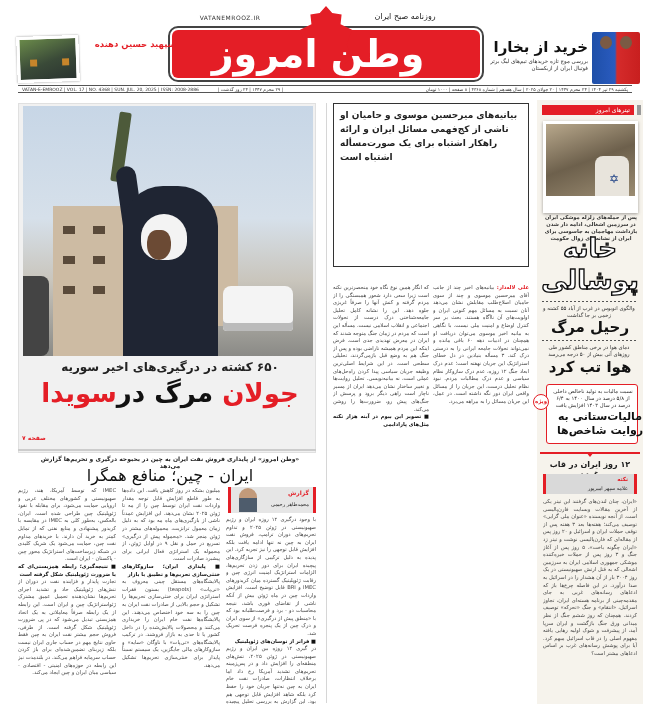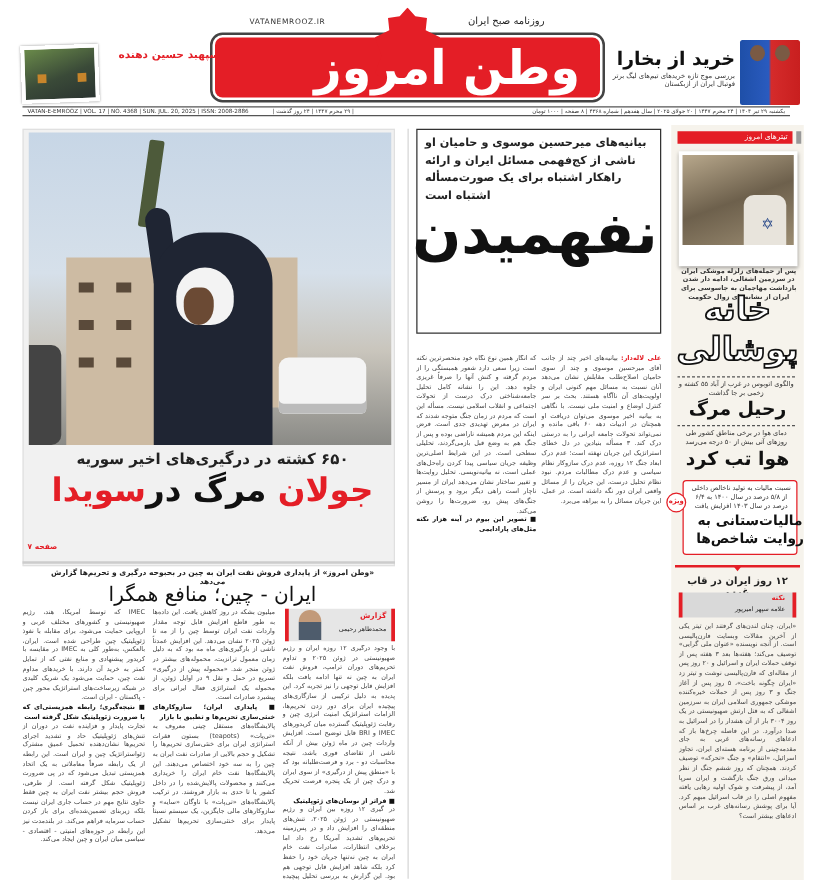--- a/index.html
+++ b/index.html
@@ -5,21 +5,21 @@
   * { box-sizing: border-box; margin: 0; padding: 0; }
   html, body { width: 650px; height: 708px; overflow: hidden; background: #ffffff; }
   body { position: relative; font-family: "DejaVu Sans", sans-serif; color: #1a1a1a; direction: rtl; }
   .abs { position: absolute; }
 
   
   .masthead { left: 0; top: 0; width: 650px; height: 92px; }
   .logo-frame { left: 168px; top: 26px; width: 316px; height: 56px; border: 2px solid #444; border-radius: 10px; background: #fff; }
   .logo-red { left: 172px; top: 30px; width: 308px; height: 48px; background: #e41e26; border-radius: 6px; }
   .logo-crown { left: 300px; top: 6px; width: 52px; height: 70px; background: #e41e26; clip-path: polygon(50% 0, 62% 10%, 80% 12%, 78% 26%, 100% 34%, 90% 55%, 100% 75%, 78% 86%, 62% 90%, 50% 100%, 38% 90%, 22% 86%, 0 75%, 10% 55%, 0 34%, 22% 26%, 20% 12%, 38% 10%); }
-  .logo-text { left: 172px; top: 30px; width: 292px; height: 48px; color: #fff; font-size: 38px; font-weight: bold; line-height: 48px; letter-spacing: 2px; font-family: "DejaVu Sans", sans-serif; }
+  .logo-text { left: 172px; top: 30px; width: 292px; height: 48px; color: #fff; font-size: 38px; font-weight: bold; text-align: center; line-height: 48px; letter-spacing: 2px; font-family: "DejaVu Sans", sans-serif; }
   .logo-sub { left: 350px; top: 12px; width: 110px; font-size: 8px; color: #222; text-align: center; }
   .logo-url { left: 175px; top: 14px; width: 110px; font-size: 6px; color: #333; text-align: center; direction: ltr; letter-spacing: 0.5px; }
   .dateline { left: 18px; top: 85px; width: 614px; height: 8px; border-top: 1px solid #555; border-bottom: 1px solid #555; font-size: 4.5px; line-height: 7px; color: #333; }
   .dateline .left { position: absolute; left: 4px; direction: ltr; }
   .dateline .right { position: absolute; right: 4px; }
   .dateline .center { position: absolute; left: 200px; }
 
   .teaser-left-img { left: 17px; top: 36px; width: 62px; height: 46px; background: linear-gradient(160deg,#6a8a4a,#3a4a38 55%,#2a3330); border: 3px solid #fff; box-shadow: 0 0 2px #888; transform: rotate(-2deg); }
   .teaser-left-img .patch { position:absolute; width: 7px; height: 7px; background:#c7852b; top: 20px; }
   .teaser-left-txt { left: 84px; top: 38px; width: 92px; font-size: 8.5px; font-weight: bold; line-height: 12px; text-align: right; color: #222; }
@@ -170,21 +170,20 @@
 <div class="abs col" style="left:18px;top:487px;width:98px;height:217px">
   <span>IMEC که توسط آمریکا، هند، رژیم صهیونیستی و کشورهای مختلف عربی و اروپایی حمایت می‌شود، برای مقابله با نفوذ ژئوپلیتیک چین طراحی شده است. ایران، بالعکس، به‌طور کلی به IMEC در مقایسه با کریدور پیشنهادی و منابع نفتی که از تمایل کمتر به خرید آن دارند. با خریدهای مداوم نفت چین، حمایت می‌شود یک شریک کلیدی در شبکه زیرساخت‌های استراتژیک محور چین - پاکستان - ایران است.</span>
   <span class="bold">■ نتیجه‌گیری؛ رابطه همزیستی‌ای که با ضرورت ژئوپلیتیک شکل گرفته است</span>
   <span>تجارت پایدار و فزاینده نفت در دوران از تنش‌های ژئوپلیتیک حاد و تشدید اجرای تحریم‌ها نشان‌دهنده تحمیل عمیق مشترک ژئواستراتژیک چین و ایران است. این رابطه از یک رابطه صرفاً معاملاتی به یک اتحاد همزیستی تبدیل می‌شود که در پی ضرورت ژئوپلیتیک شکل گرفته است. از طرفی، فروش حجم بیشتر نفت ایران به چین فقط حاوی نتایج مهم در حساب جاری ایران نیست بلکه زیربنای تضمین‌شده‌ای برای باز کردن حساب سرمایه فراهم می‌کند. در بلندمدت نیز این رابطه در حوزه‌های امنیتی - اقتصادی - سیاسی میان ایران و چین ایجاد می‌کند.</span>
 </div>
 
 <div class="abs center-divider"></div>
 <div class="abs center-box"></div>
 <div class="abs center-kicker">بیانیه‌های میرحسین موسوی و حامیان او ناشی از کج‌فهمی مسائل ایران و ارائه راهکار اشتباه برای یک صورت‌مسأله اشتباه است</div>
 <div class="abs center-headline">
-  <div>نفهمیدن</div>
 </div>
 <div class="abs col" style="left:433px;top:284px;width:96px;height:420px">
   <span class="center-author">علی لاله‌دار:</span>
   <span>بیانیه‌های اخیر چند از جانب آقای میرحسین موسوی و چند از سوی حامیان اصلاح‌طلب مقابلش نشان می‌دهد آنان نسبت به مسائل مهم کنونی ایران و اولویت‌های آن ناآگاه هستند. بحث بر سر کنترل اوضاع و امنیت ملی نیست. با نگاهی به بیانیه اخیر موسوی می‌توان دریافت او همچنان در ادبیات دهه ۶۰ باقی مانده و نمی‌تواند تحولات جامعه ایرانی را به درستی درک کند. ۳ مسأله بنیادین در دل خطای استراتژیک این جریان نهفته است؛ عدم درک ابعاد جنگ ۱۲ روزه، عدم درک سازوکار نظام سیاسی و عدم درک مطالبات مردم. نبود نظام تحلیل درست، این جریان را از مسائل واقعی ایران دور نگه داشته است. در عمل، این جریان مسائل را به بیراهه می‌برد.</span>
 </div>
 <div class="abs col" style="left:333px;top:284px;width:96px;height:420px">
   <span>که انگار همین نوع نگاه خود منحصرترین نکته است زیرا سعی دارد شعور همبستگی را از مردم گرفته و کنش آنها را صرفاً غریزی جلوه دهد. این را نشانه کامل تحلیل جامعه‌شناختی درک درست از تحولات اجتماعی و انقلاب اسلامی نیست. مسأله این است که مردم در زمان جنگ متوجه شدند که ایران در معرض تهدیدی جدی است. فرض اینکه این مردم همیشه ناراضی بوده و پس از جنگ هم به وضع قبل بازمی‌گردند، تحلیلی سطحی است. در این شرایط اصلی‌ترین وظیفه جریان سیاسی پیدا کردن راه‌حل‌های عملی است، نه بیانیه‌نویسی. تحلیل روایت‌ها و تغییر ساختار نشان می‌دهد ایران از مسیر ناچار است راهی دیگر برود و پرسش از جنگ‌های پیش رو، ضرورت‌ها را روشن می‌کند.</span>
   <span class="bold">■ تصویر این بیوم در آینه هزار نکته مثل‌های پارادایمی</span>
 </div>
 

